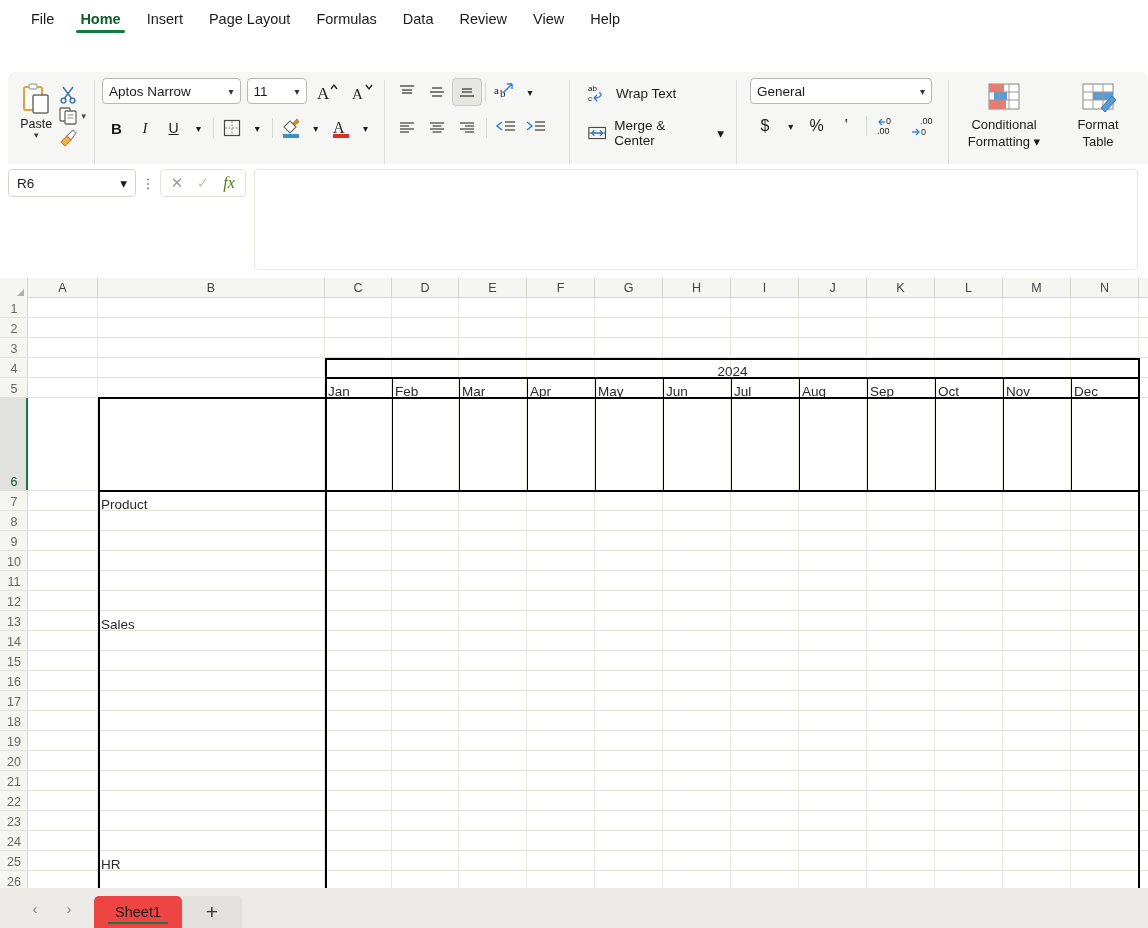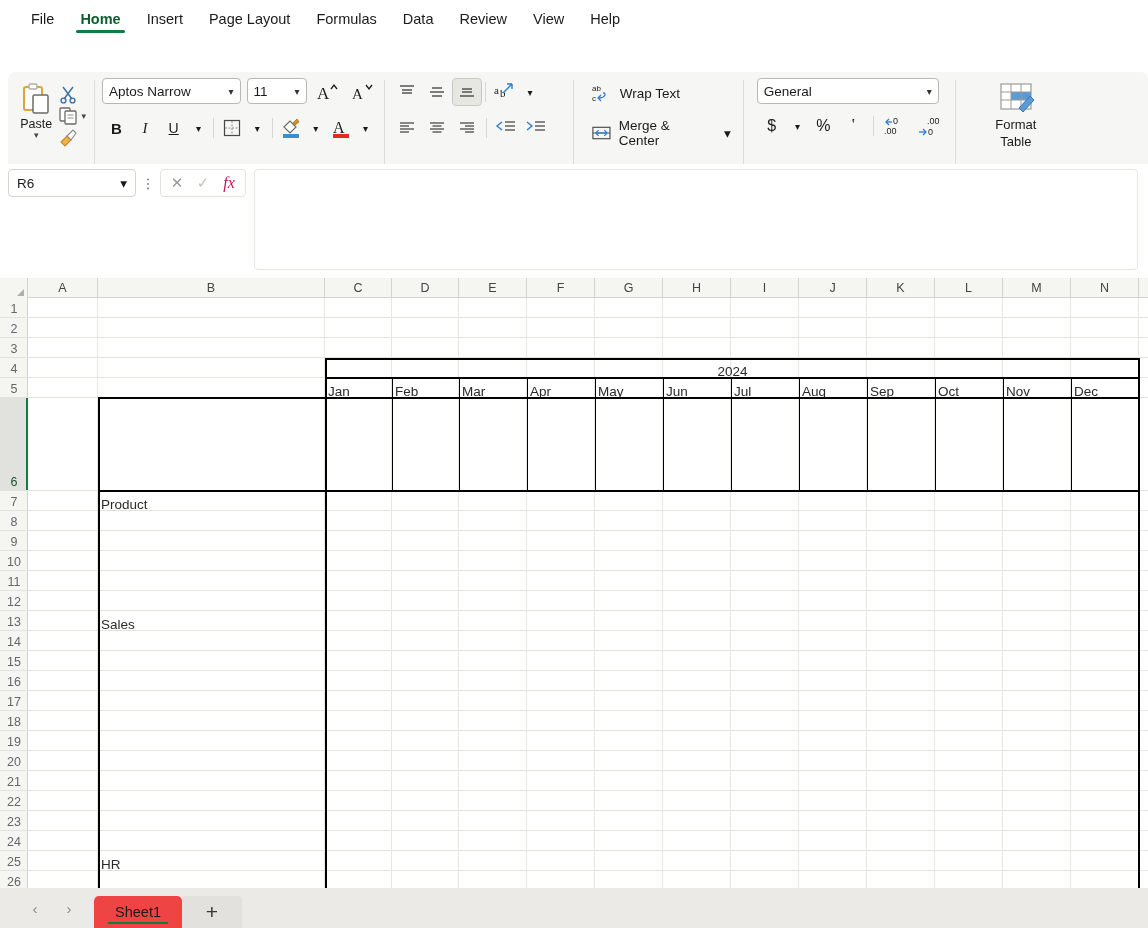--- a/index.html
+++ b/index.html
@@ -153,21 +153,21 @@
     margin-left: 4px; height: 28px; display: flex; align-items: center;
     gap: 2px; border: 1px solid #e3e3de; border-radius: 4px;
     background: #fff; padding: 0 4px;
   }
   .fxbtn {
     width: 24px; height: 24px; display: flex; align-items: center;
     justify-content: center; font-size: 15px; cursor: default;
   }
   .fx-x { color: #9a9a95; }
   .fx-ok { color: #b6c9b6; }
-  .fx-f { color: #be185d; font-family: "Liberation Serif", serif; font-style: italic; font-size: 16px; }
+  .fx-f { color: #4d7c0f; font-family: "Liberation Serif", serif; font-style: italic; font-size: 16px; }
   .fline {
     margin-left: 8px; margin-right: 10px;
     flex: 1; height: 101px; background: #fff;
     border: 1px solid #e7e7e2; border-radius: 4px;
   }
 
   
   .gridwrap {
     position: absolute; top: 278px; left: 0;
     width: 1148px; height: 610px; overflow: hidden;
@@ -556,20 +556,37 @@
       <div class="group-launcher">
         <svg width="11" height="11" viewBox="0 0 11 11">
           <path d="M1 1 L10 1 L10 10 Z" fill="none" stroke="#444" stroke-width="1"></path>
           <line x1="2" y1="9.5" x2="9.5" y2="9.5" stroke="#444" stroke-width="1"></line>
         </svg>
       </div>
     </div>
 
     <div class="group g-styles" style="padding-left:14px;">
       <div class="rowset" style="gap:10px;">
+        <div class="style-btn">
+          <svg width="38" height="34" viewBox="0 0 38 34">
+            <rect x="4" y="4" width="30" height="25" fill="#fff" stroke="#9a9a95" stroke-width="1.2"></rect>
+            <rect x="4" y="4" width="15" height="8" fill="#ee7b72"></rect>
+            <rect x="9" y="12" width="13" height="8" fill="#5b9bd5"></rect>
+            <rect x="4" y="20" width="17" height="9" fill="#ee7b72"></rect>
+            <line x1="14" y1="4" x2="14" y2="29" stroke="#9a9a95" stroke-width="1"></line>
+            <line x1="24" y1="4" x2="24" y2="29" stroke="#9a9a95" stroke-width="1"></line>
+            <line x1="4" y1="12" x2="34" y2="12" stroke="#9a9a95" stroke-width="1"></line>
+            <line x1="4" y1="20" x2="34" y2="20" stroke="#9a9a95" stroke-width="1"></line>
+          </svg>
+          <div class="style-lbl">
+            <span>Conditional</span><br>
+            <span>Formatting</span>
+            <span class="cv">▾</span>
+          </div>
+        </div>
         <div class="style-btn">
           <svg width="38" height="34" viewBox="0 0 38 34">
             <rect x="4" y="4" width="30" height="25" fill="#fff" stroke="#9a9a95" stroke-width="1.2"></rect>
             <rect x="14" y="12" width="20" height="8" fill="#5b9bd5"></rect>
             <line x1="14" y1="4" x2="14" y2="29" stroke="#9a9a95" stroke-width="1"></line>
             <line x1="24" y1="4" x2="24" y2="29" stroke="#9a9a95" stroke-width="1"></line>
             <line x1="4" y1="12" x2="34" y2="12" stroke="#9a9a95" stroke-width="1"></line>
             <line x1="4" y1="20" x2="34" y2="20" stroke="#9a9a95" stroke-width="1"></line>
             <path d="M22 28 L33 16 L37 20 L26 32 Z" fill="#5b9bd5" stroke="#3a78ad" stroke-width="1"></path>
           </svg>

